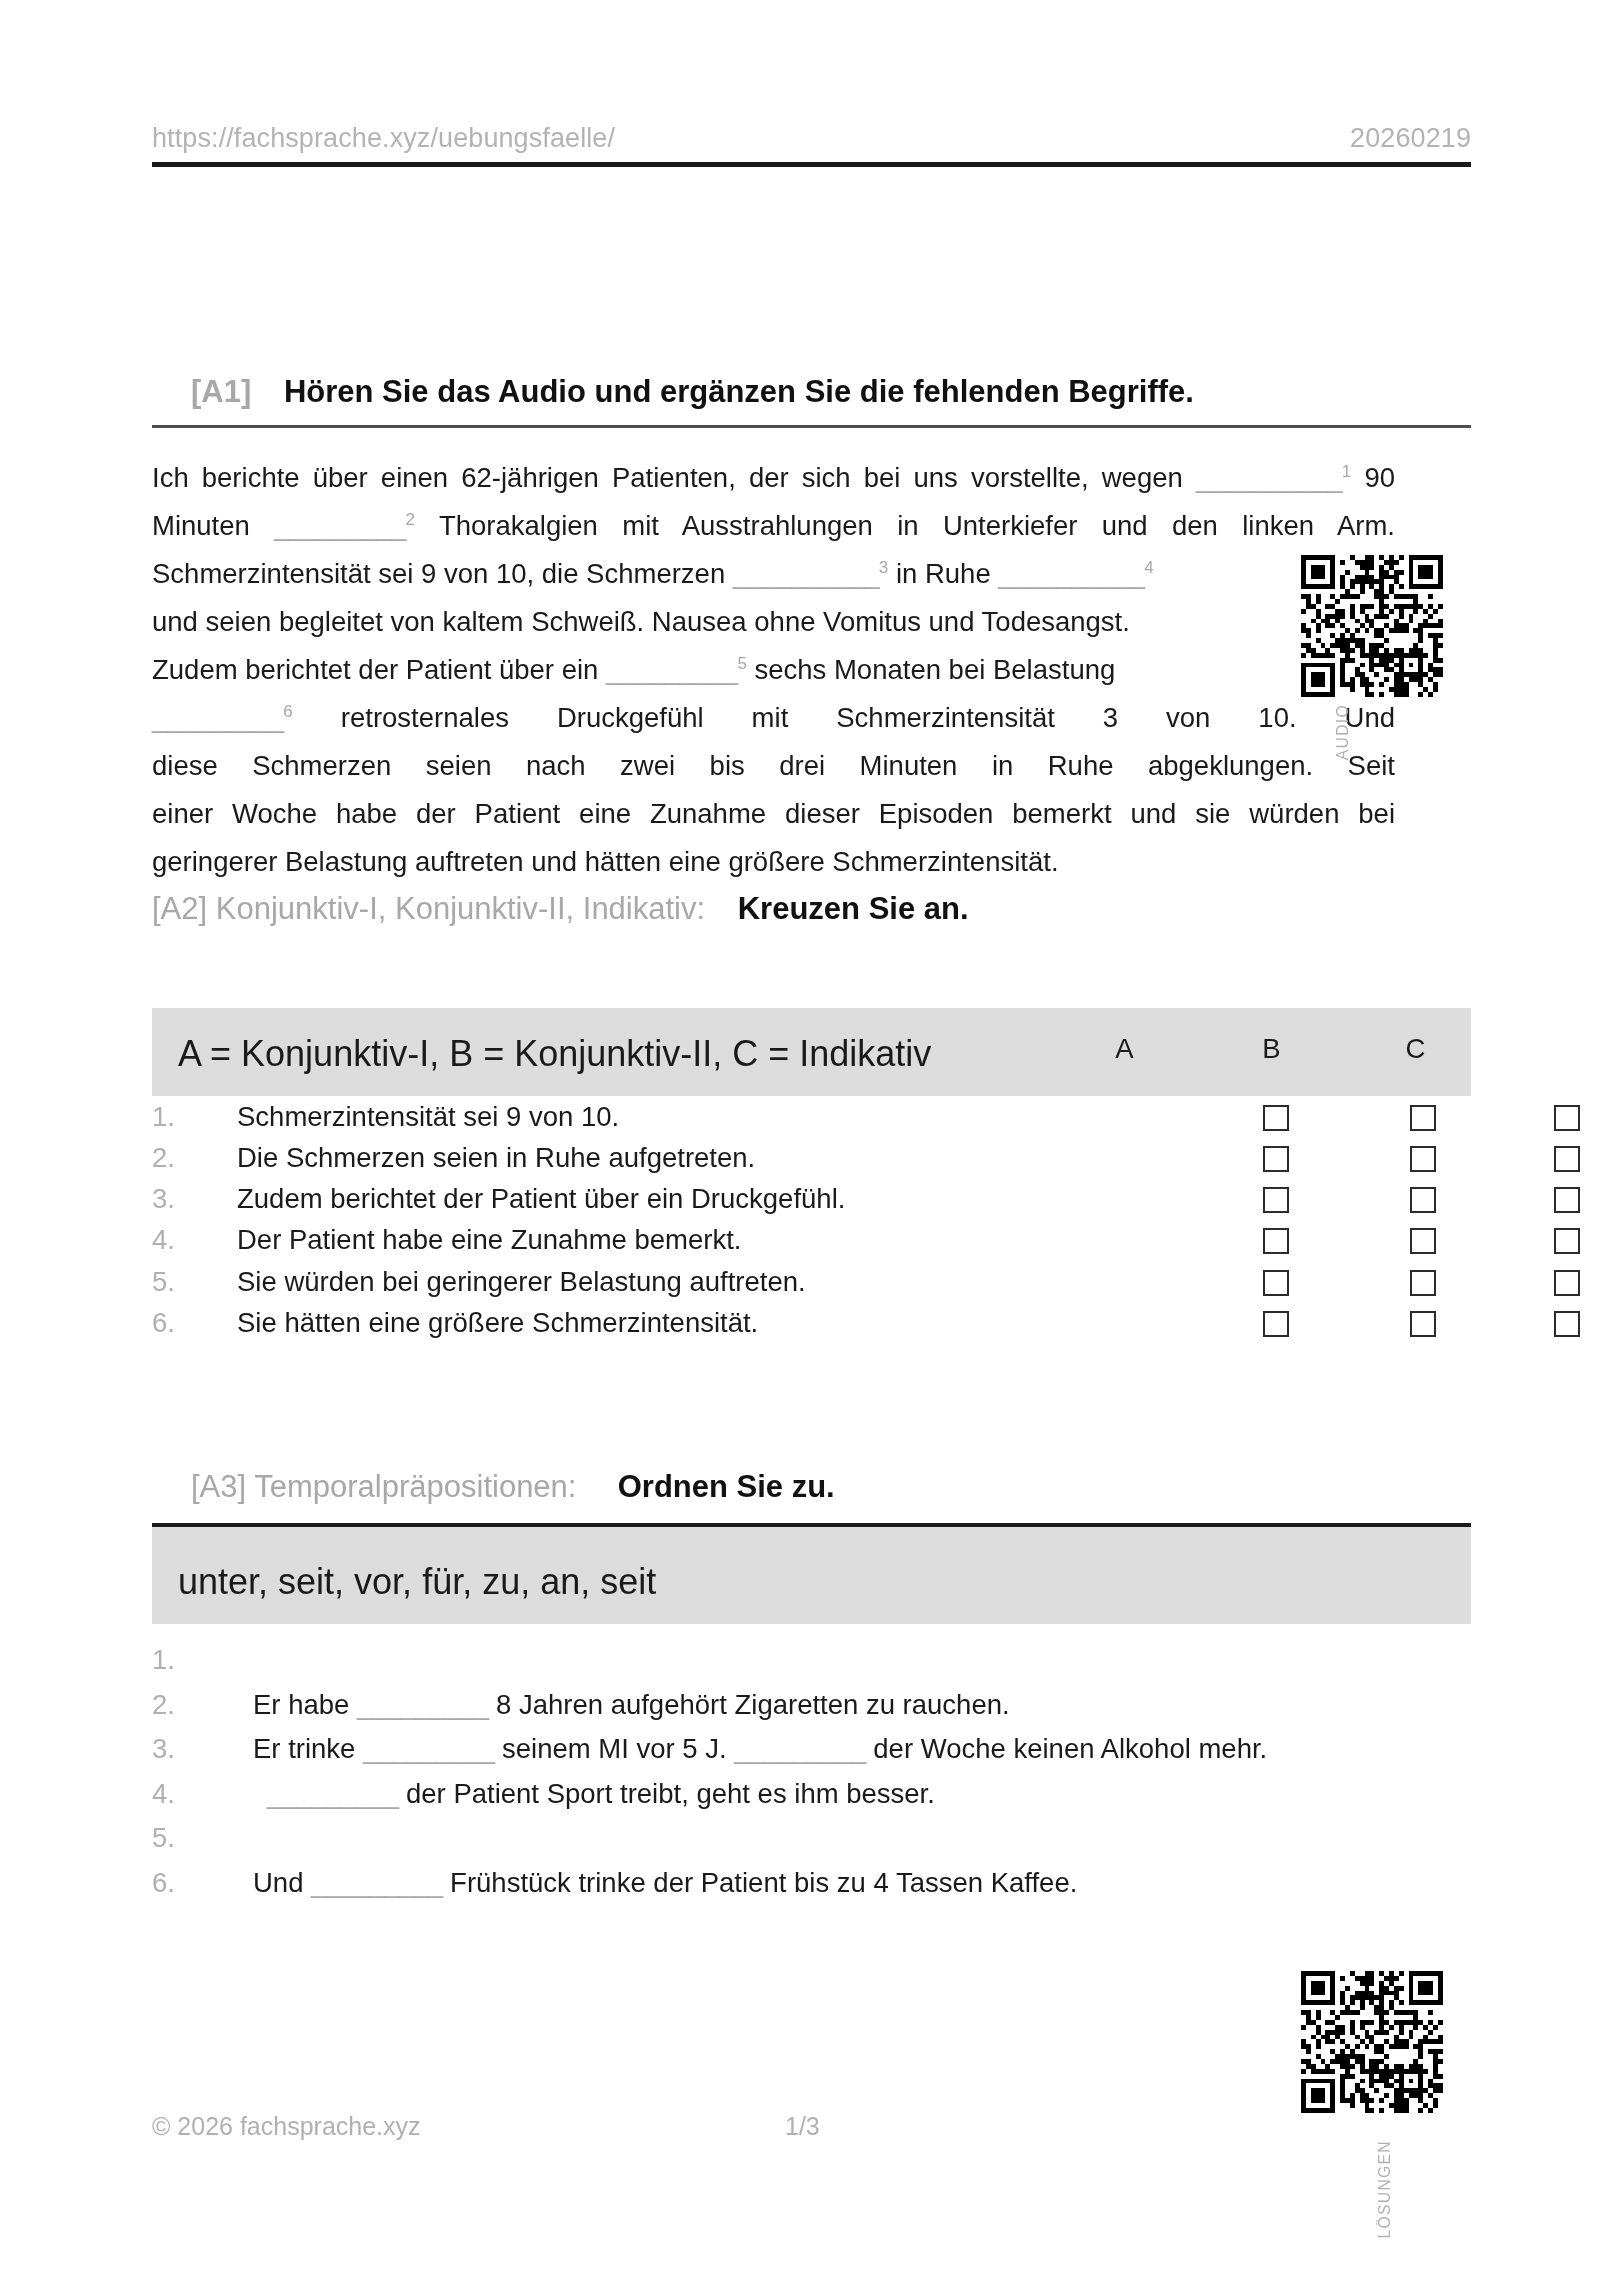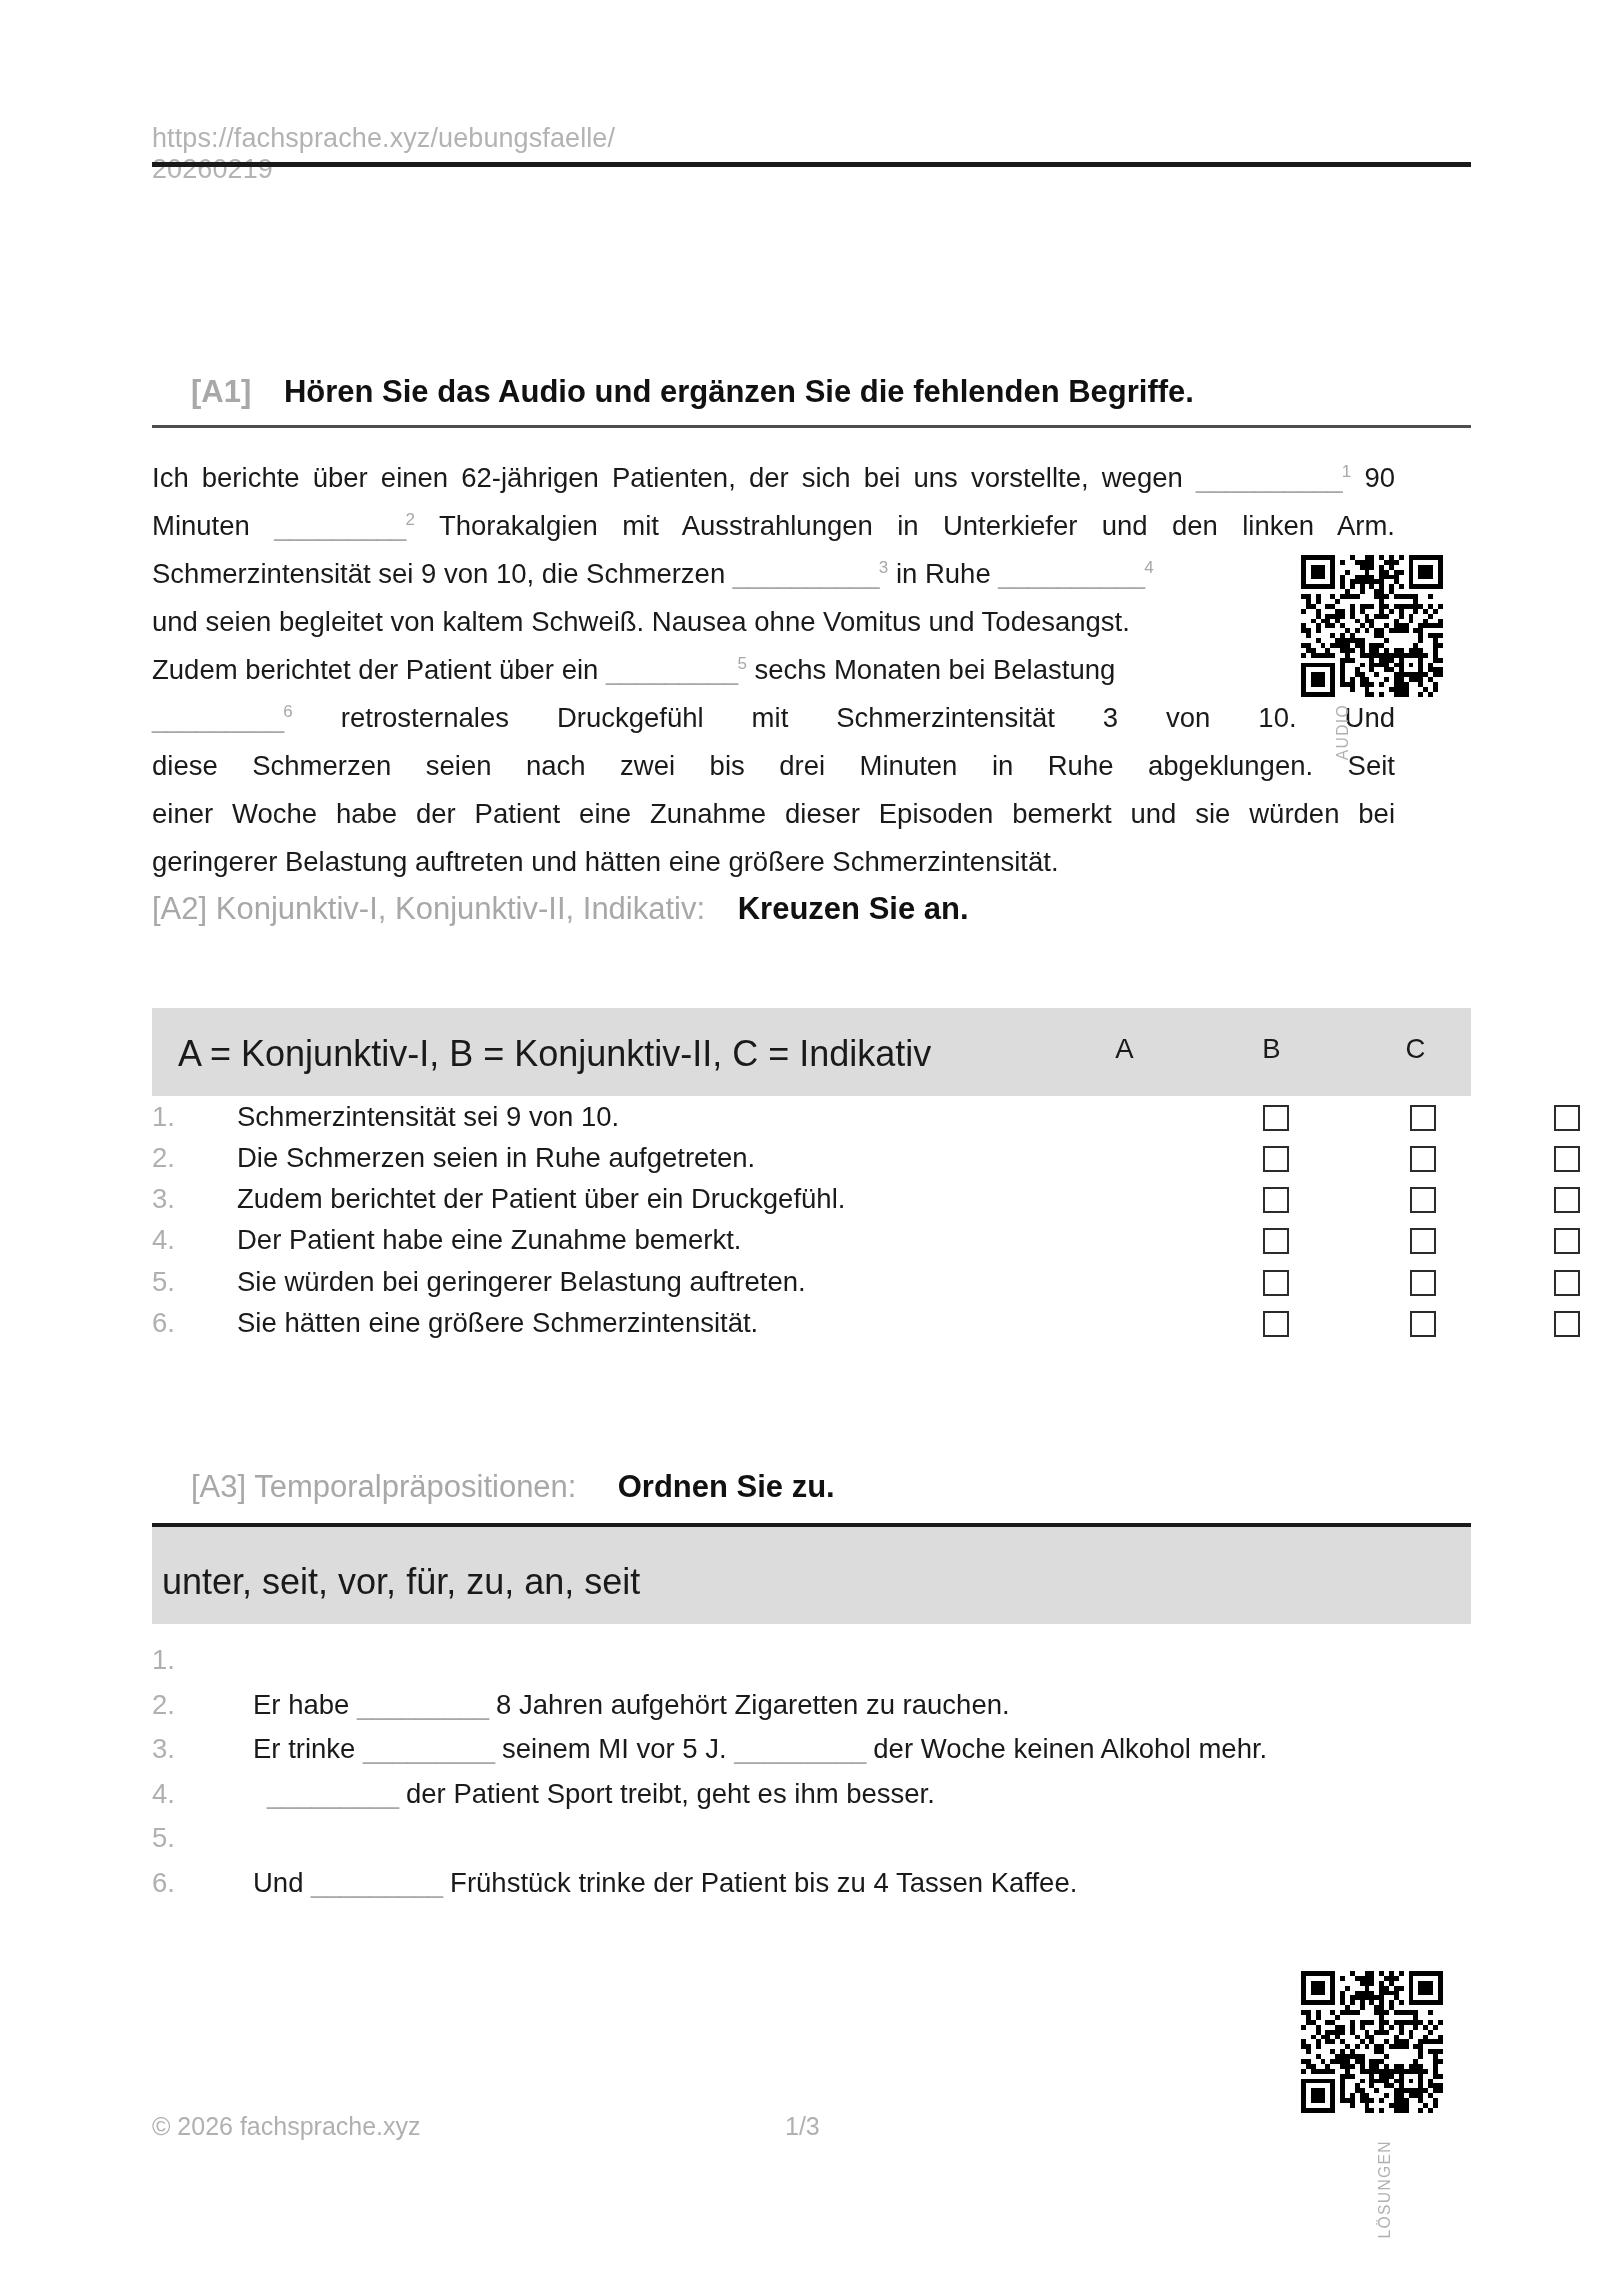--- a/index.html
+++ b/index.html
@@ -26,21 +26,20 @@
     position: absolute;
     left: 152px;
     top: 123px;
     width: 1319px;
     display: flex;
     justify-content: space-between;
     align-items: baseline;
     font-size: 27px;
     color: #b3b3b3;
     letter-spacing: 0.1px;
-    flex-direction: column;
   }
   .header-rule {
     position: absolute;
     left: 152px;
     top: 162px;
     width: 1319px;
     height: 4.6px;
     background: #1a1a1a;
   }
   .doc-title {
@@ -1162,21 +1161,21 @@
   </div>
 
   <div class="sec-head" style="left:191px; top:1468px;">
     <span class="tag-light">[A3]</span>
     <span class="tag-light">Temporalpräpositionen:</span>
     &nbsp;<span class="strong">Ordnen Sie zu.</span>
   </div>
   <div class="sec-rule dark" style="left:152px; top:1523px; width:1319px;"></div>
 
   <div class="band" style="left:152px; top:1527px; width:1319px; height:97px;"></div>
-  <div class="band-text" style="left:162px; top:1561px;">unter, seit, vor, für, zu, an, seit</div>
+  <div class="band-text" style="left:178px; top:1561px;">unter, seit, vor, für, zu, an, seit</div>
 
   <div class="a3-row" style="top:1644px;">
     <span class="ex-num">1.</span>
   </div>
   <div class="a3-row" style="top:1689px;">
     <span class="ex-num">2.</span>
     <span class="a3-text">
       <span>Er habe</span>
       <span class="blank">_________</span>
       <span>8 Jahren aufgehört Zigaretten zu rauchen.</span>

